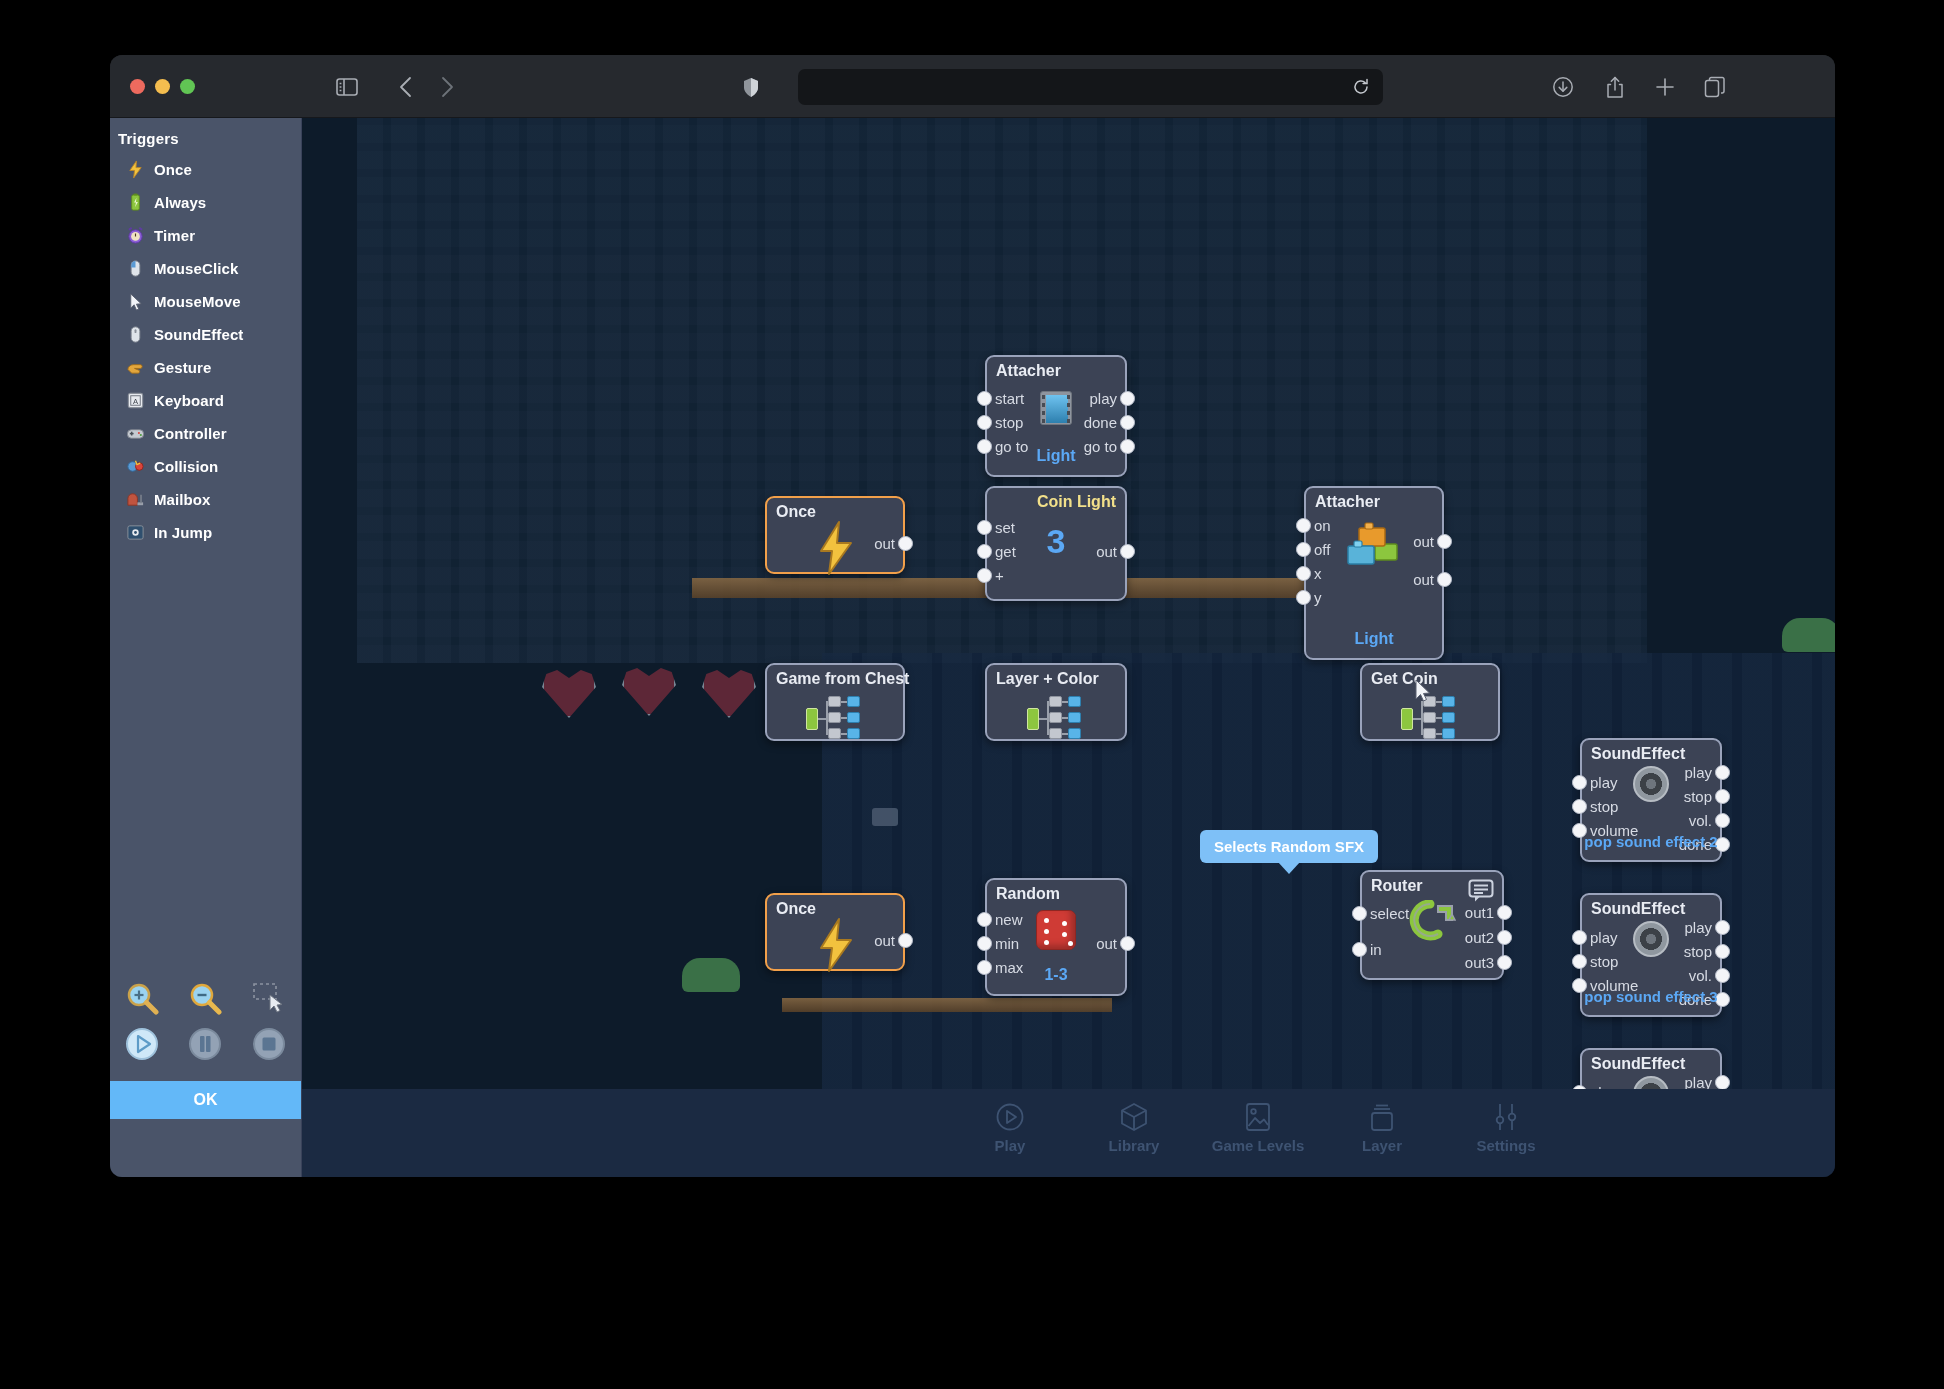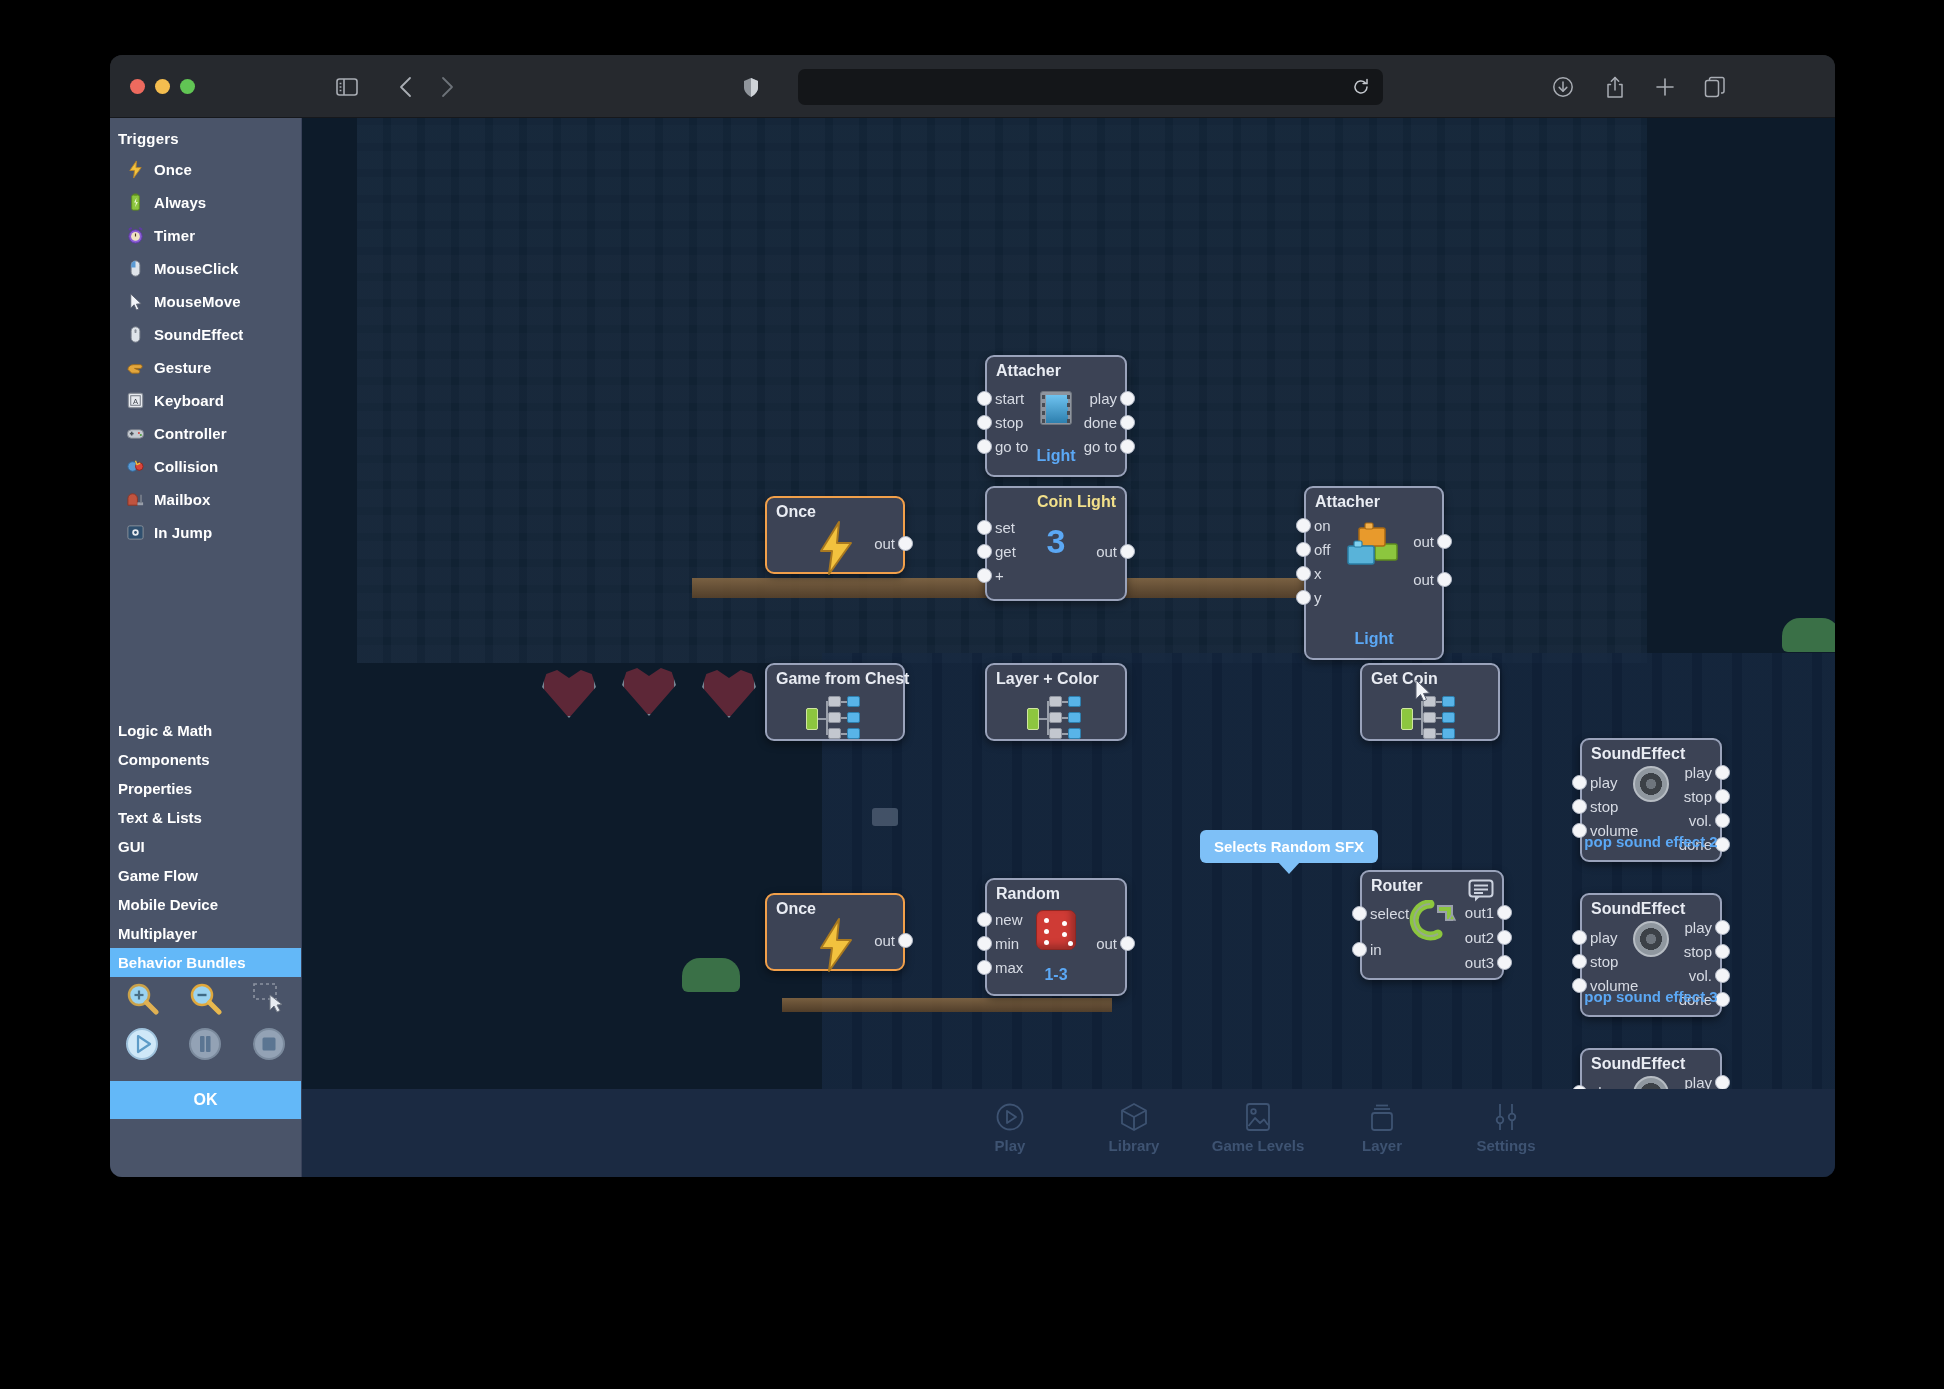--- a/index.html
+++ b/index.html
@@ -414,31 +414,20 @@
           <div class="trig-item">
             <span class="trig-ico"><svg width="19" height="19" viewBox="0 0 20 20">
                 <rect x="2" y="3" width="16" height="14" rx="2" fill="#2f4f6e" stroke="#8b919b" stroke-width="1"></rect>
                 <circle cx="10" cy="10" r="3.4" fill="#e7eaef"></circle>
                 <circle cx="10" cy="10" r="1.5" fill="#2f4f6e"></circle>
               </svg></span>
      <span class="trig-label">In Jump</span>
           </div>
         </div>
 
-      <div class="cat-list" id="cat-list">
-          <div class="cat-item">Logic &amp; Math</div>
-          <div class="cat-item">Components</div>
-          <div class="cat-item">Properties</div>
-          <div class="cat-item">Text &amp; Lists</div>
-          <div class="cat-item">GUI</div>
-          <div class="cat-item">Game Flow</div>
-          <div class="cat-item">Mobile Device</div>
-          <div class="cat-item">Multiplayer</div>
-          <div class="cat-item active">Behavior Bundles</div>
-        </div>
 
       <div id="zoom-tools">
         <div class="ztool">
           <svg width="34" height="34" viewBox="0 0 34 34">
             <circle cx="14" cy="14" r="10" fill="#9bd3f0" stroke="#caa24a" stroke-width="2.5"></circle>
             <path d="M21.5 21.5 L31 31" stroke="#e0b153" stroke-width="5" stroke-linecap="round"></path>
             <line x1="14" y1="9.5" x2="14" y2="18.5" stroke="#4a6f86" stroke-width="2.2"></line>
             <line x1="9.5" y1="14" x2="18.5" y2="14" stroke="#4a6f86" stroke-width="2.2"></line>
           </svg>
         </div>

